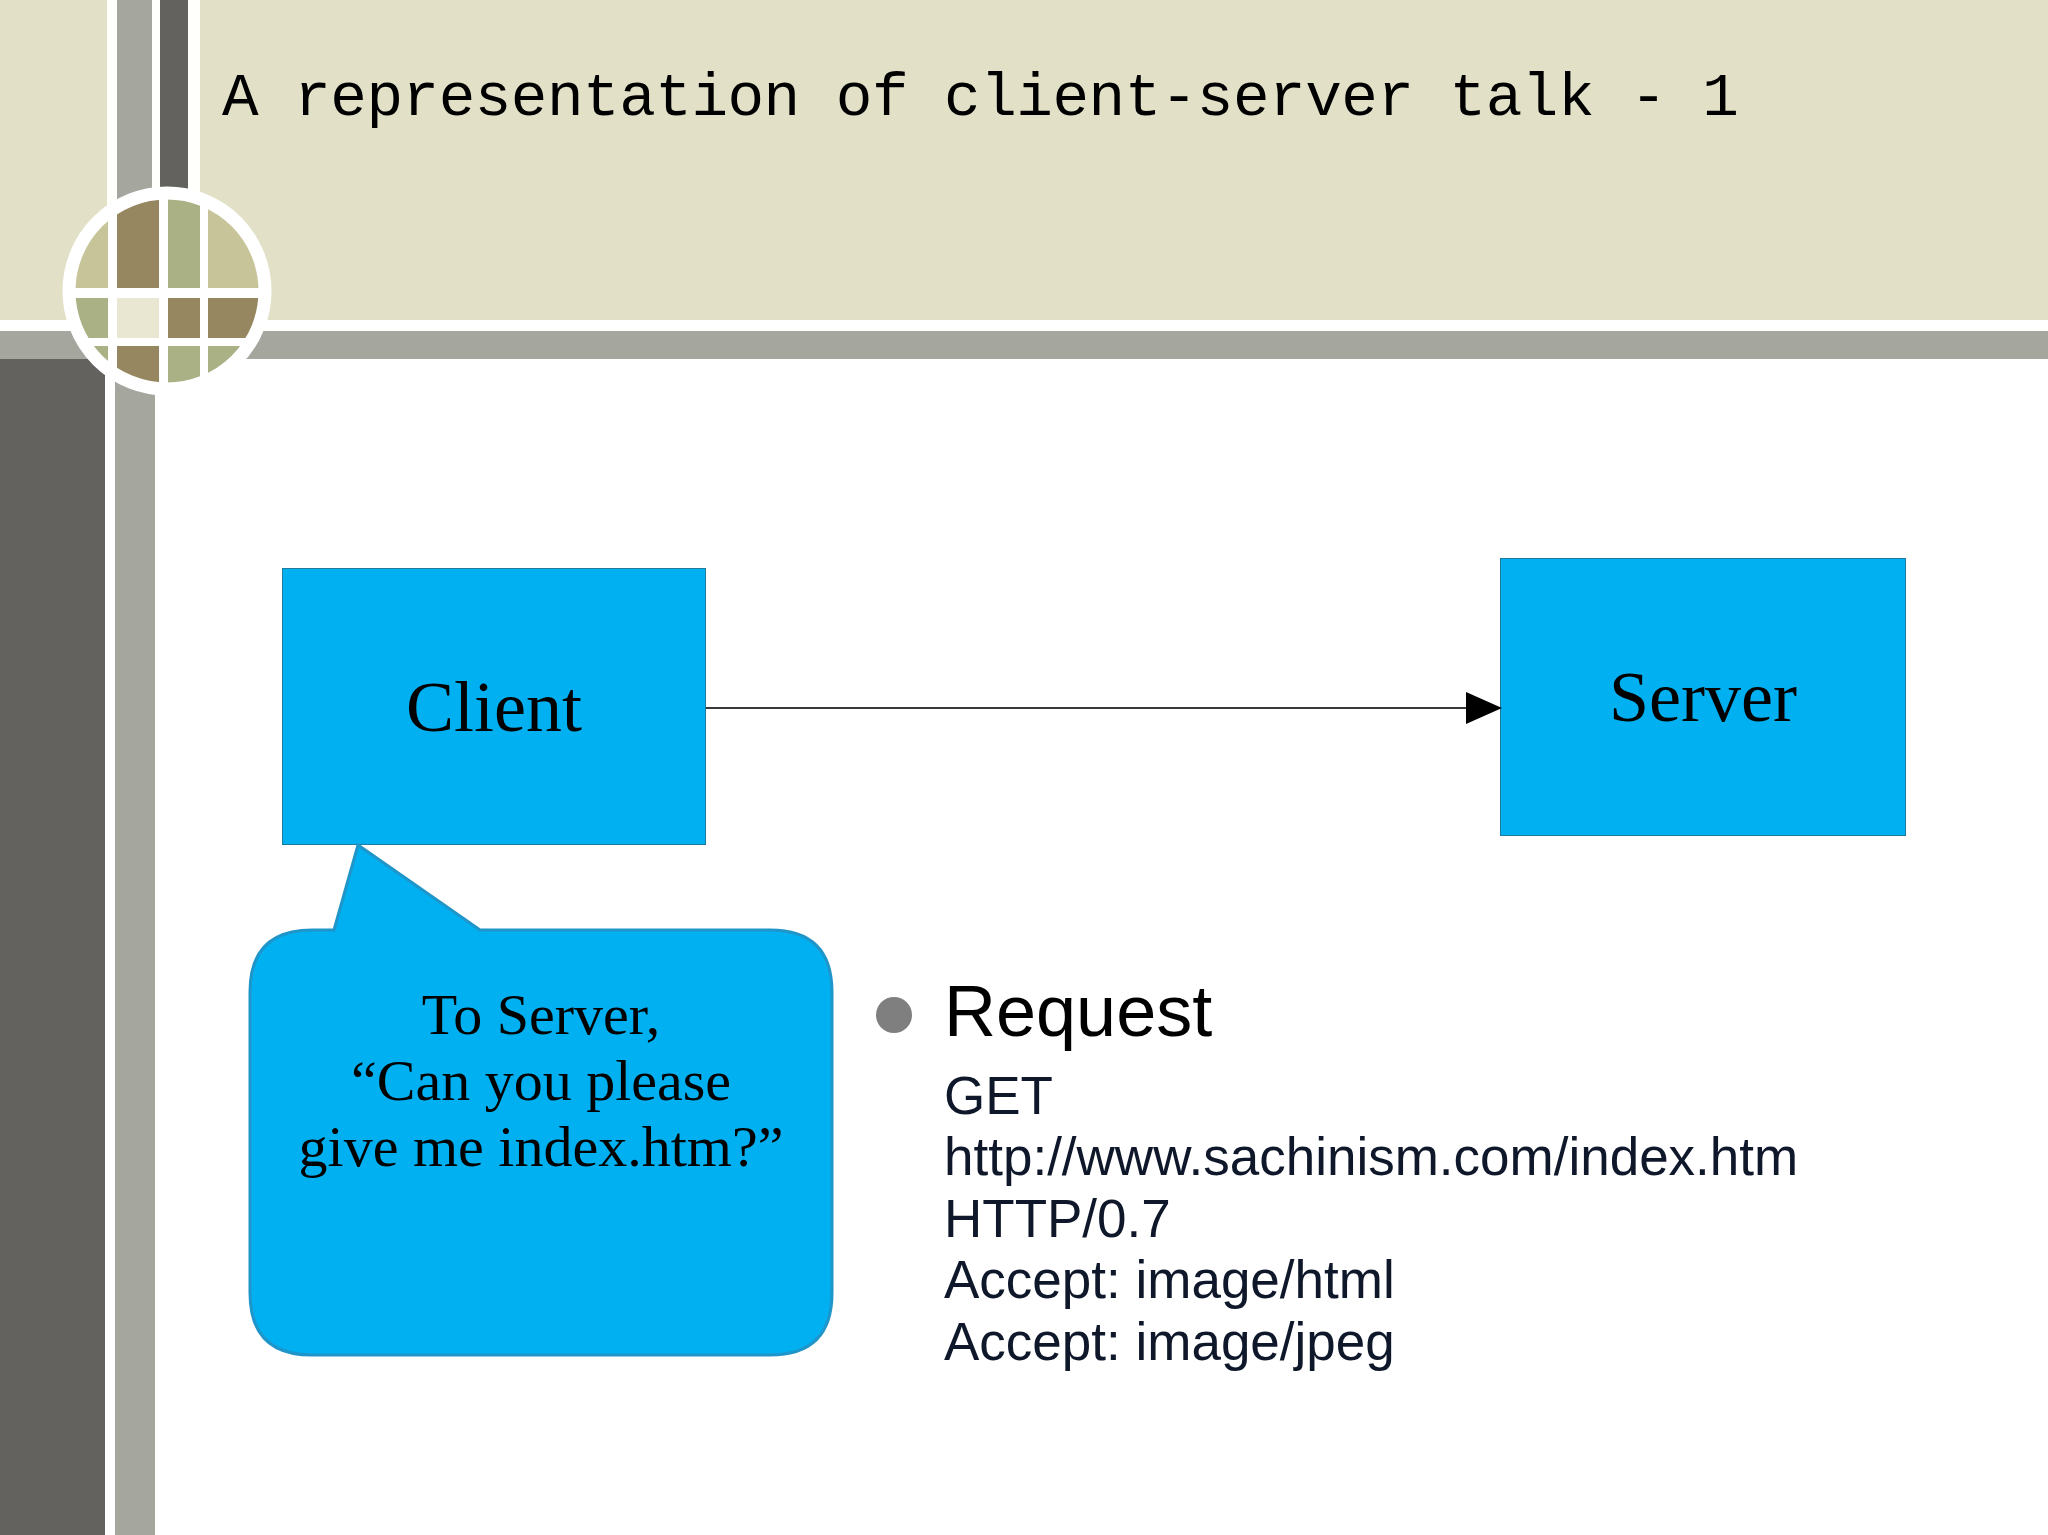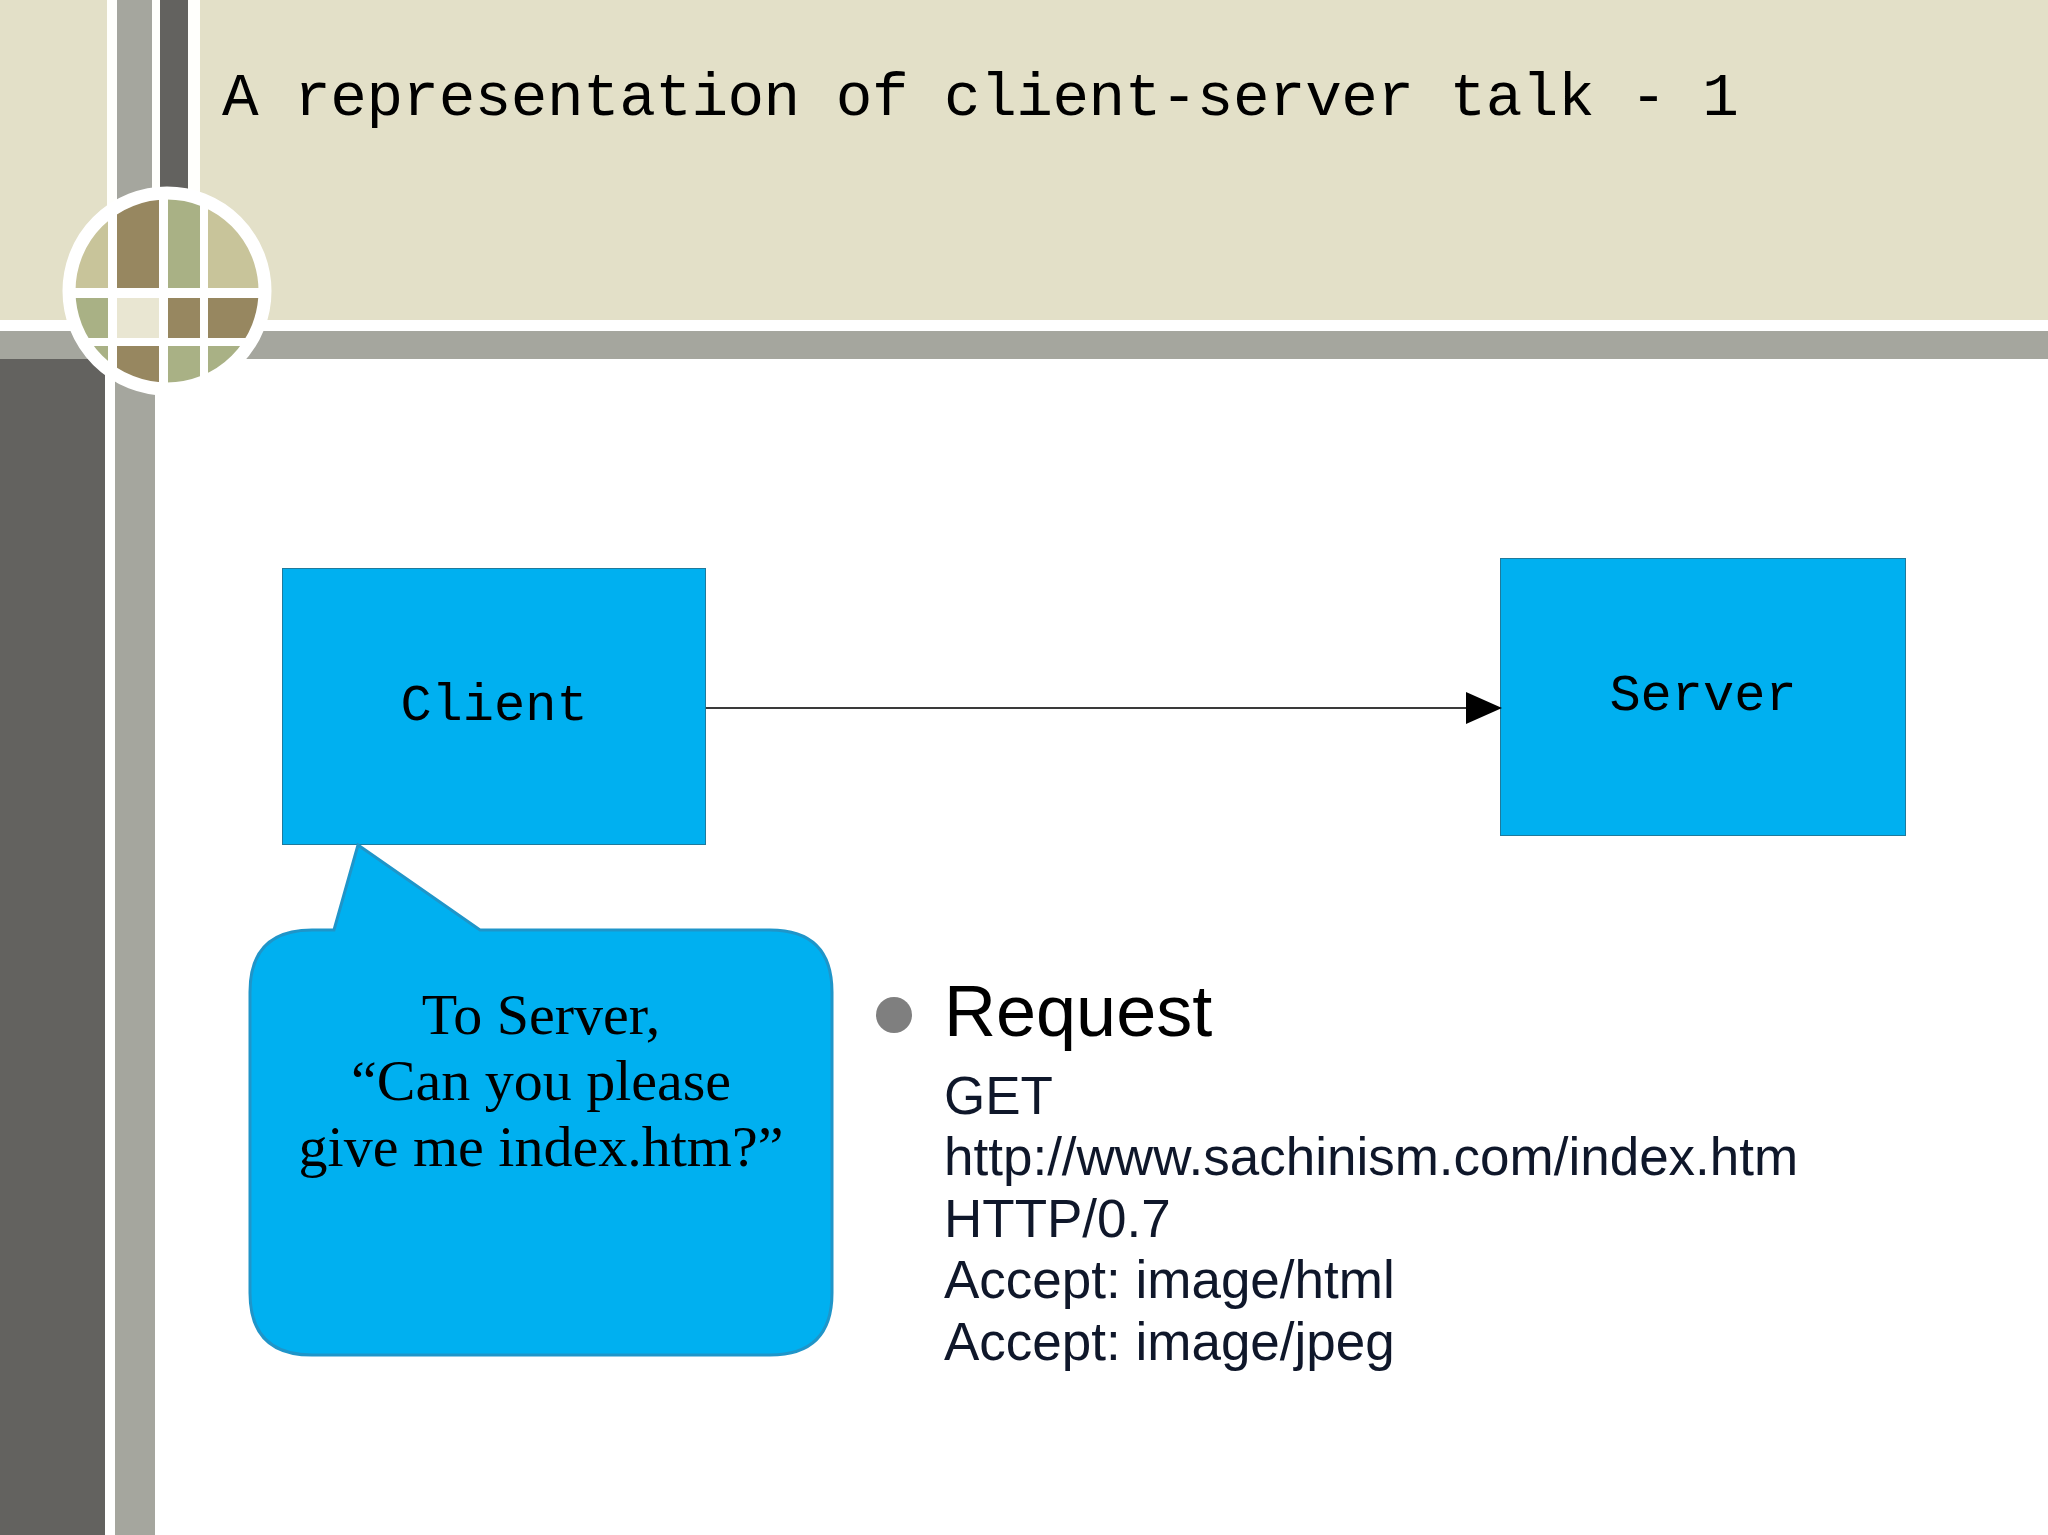--- a/index.html
+++ b/index.html
@@ -134,22 +134,22 @@
   .node-box {
     position: absolute;
     background: #00b0f0;
     border: 1px solid #1f7a9c;
     box-sizing: border-box;
     display: flex;
     align-items: center;
     justify-content: center;
   }
   .node-label {
-    font-family: Liberation Mono, monospace;
-    font-size: 52px;
+    font-family: Liberation Serif, serif;
+    font-size: 72px;
     color: #000000;
     line-height: 1;
   }
   #client-box {
     left: 282px;
     top: 568px;
     width: 424px;
     height: 277px;
   }
   #server-box {

